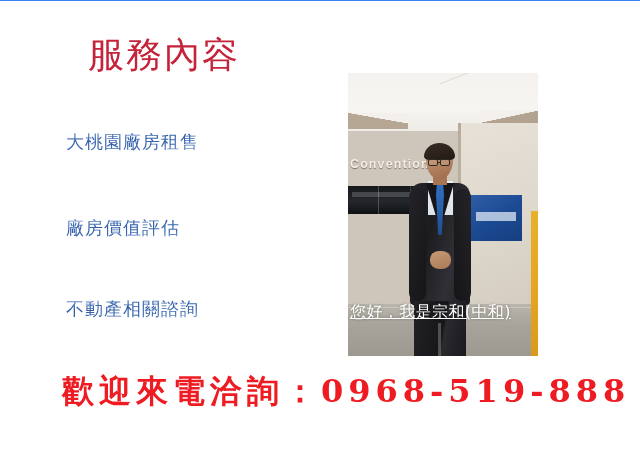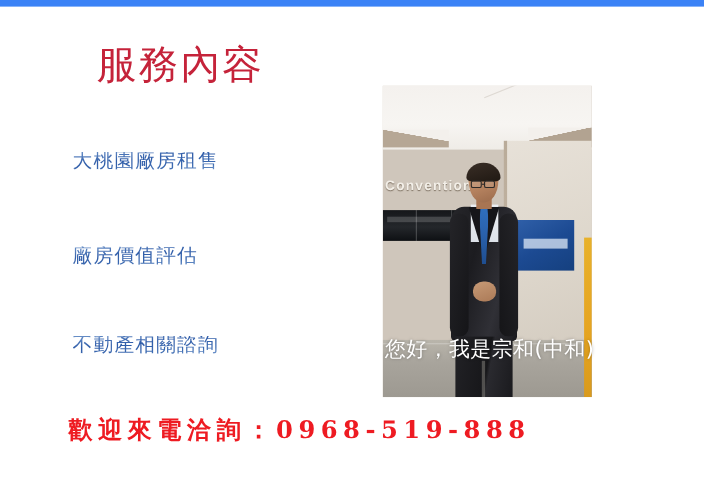--- a/index.html
+++ b/index.html
@@ -11,21 +11,21 @@
     background: #ffffff;
     font-family: "Liberation Sans", sans-serif;
     overflow: hidden;
   }
 
   #slide {
     position: relative;
     width: 640px;
     height: 361px;
     background: #ffffff;
-    border-top: 6px solid #3b82f6;
+    border-top: 1px solid #3b82f6;
   }
 
   
   #text-column {
     position: absolute;
     left: 0;
     top: 0;
     width: 340px;
     height: 451px;
   }
@@ -62,21 +62,21 @@
   #service-line-1 { top: 132px; }
   #service-line-2 { top: 218px; }
   #service-line-3 { top: 299px; }
 
   
   #contact-line {
     position: absolute;
     left: 62px;
     top: 374px;
     font-family: "DejaVu Serif", serif;
-    font-size: 22px;
+    font-size: 32px;
     font-weight: 700;
     color: #ee1b22;
     letter-spacing: 5px;
     line-height: 1;
     white-space: nowrap;
   }
 
   
   #photo-frame {
     position: absolute;
@@ -337,27 +337,28 @@
     background: linear-gradient(180deg, #e8b12a 0%, #e6a521 55%, #d99a1d 100%);
   }
 
   
   #photo-caption {
     position: absolute;
     left: 350px;
     top: 303px;
     width: 210px;
     font-family: "DejaVu Sans", sans-serif;
-    font-size: 19px;
+    font-size: 16px;
     font-weight: 400;
     color: #ffffff;
     letter-spacing: 0.4px;
     line-height: 1;
     white-space: nowrap;
     text-shadow: 0 0 3px rgba(0,0,0,0.35);
+    text-decoration: underline;
   }
 </style>
 </head>
 <body>
 
 <div id="slide">
 
   <div id="text-column">
 
     <div id="page-title">服務內容</div>

